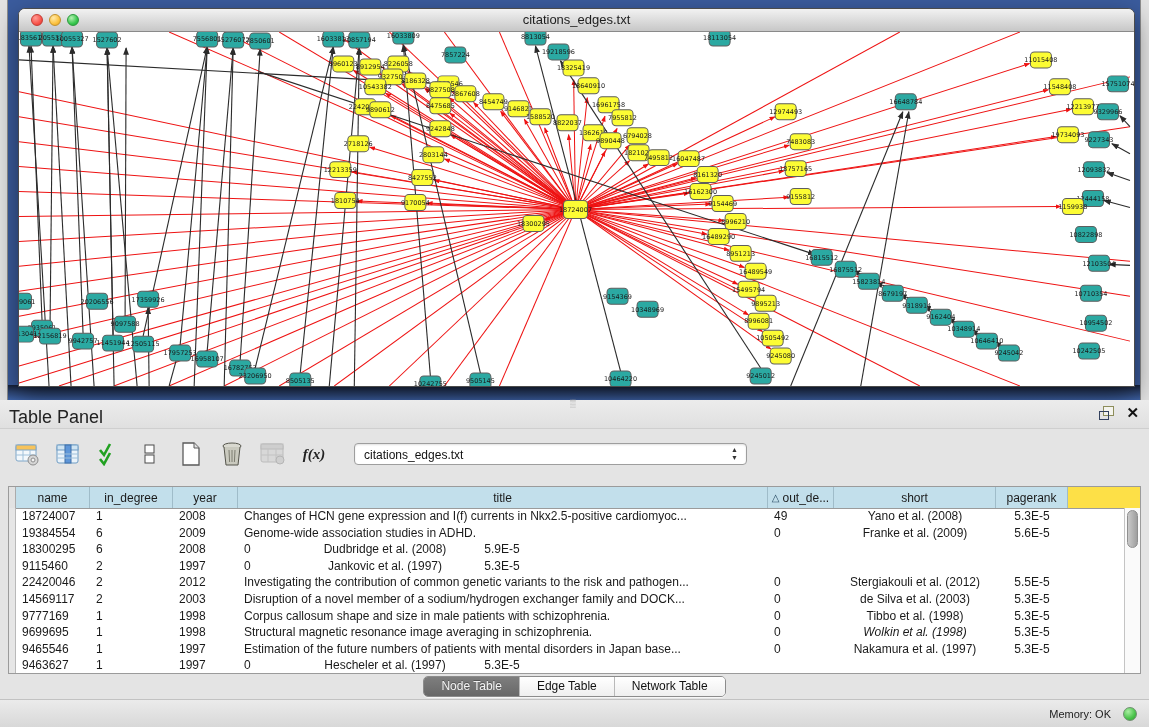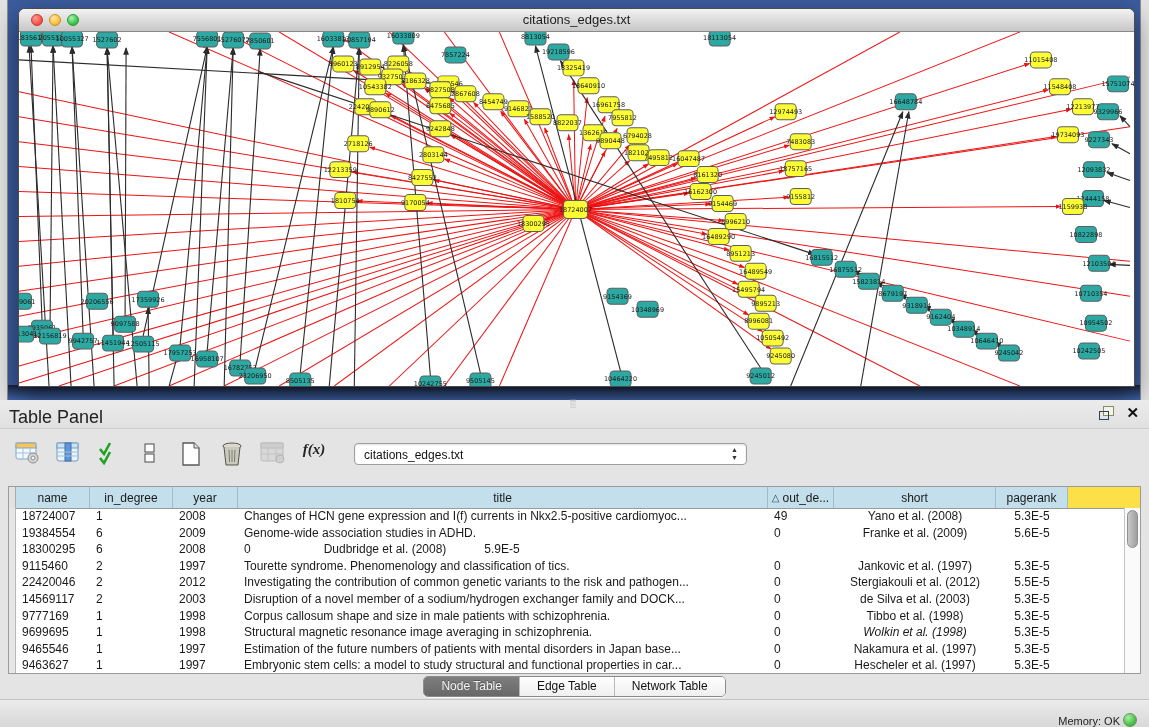--- a/index.html
+++ b/index.html
@@ -31,21 +31,21 @@
   .panel-header{height:28px;position:relative;background:linear-gradient(#ECECEC,#E0E0E0);border-bottom:1px solid #CFCFCF;}
   .panel-header .panel-title{position:absolute;left:9px;top:7px;font-size:18px;color:#222;}
   .panel-header .grip{position:absolute;left:570px;top:1px;width:10px;height:6px;color:#9A9A9A;font-size:8px;line-height:6px;}
   .hdr-icons{position:absolute;right:10px;top:5px;display:flex;align-items:center;gap:12px;}
   .float-icon{width:15px;height:14px;position:relative;display:inline-block;}
   .float-icon .sq1{position:absolute;right:0;top:0;width:9px;height:8px;border:1px solid #8D8D5A;background:#F4F4EE;}
   .float-icon .sq2{position:absolute;left:0;bottom:0;width:8px;height:7px;border:1px solid #33415E;background:transparent;}
   .close-x{font-size:15px;font-weight:bold;color:#111;line-height:16px;}
 
   .toolbar{height:50px;display:flex;align-items:center;padding-left:14px;gap:15px;}
-  .tb-icon{width:26px;height:26px;display:flex;justify-content:center;}
+  .tb-icon{width:26px;height:26px;display:flex;align-items:center;justify-content:center;}
   .fx{font-family:"Liberation Serif",serif;font-style:italic;font-weight:bold;font-size:15px;color:#222;}
   .combo{margin-left:12px;width:393px;height:22px;background:#FFF;border:1px solid #9E9E9E;border-radius:4px;
       position:relative;font-size:12px;color:#111;line-height:22px;padding-left:9px;box-sizing:border-box;
       box-shadow:inset 0 1px 2px rgba(0,0,0,.12);}
   .combo .stepper{position:absolute;right:8px;top:2px;font-size:7px;color:#333;line-height:8px;text-align:center;}
 
   .table-wrap{position:absolute;left:8px;top:86px;width:1133px;height:188px;background:#FFF;border:1px solid #9B9B9B;box-sizing:border-box;}
   .thead{display:flex;height:21px;border-bottom:1px solid #9B9B9B;background:#fde047;}
   .th{box-sizing:border-box;background:#C2DFEB;border-right:1px solid #9FBCC9;font-size:12px;color:#1A1A1A;
       display:flex;align-items:center;justify-content:center;gap:3px;white-space:nowrap;overflow:hidden;}
@@ -63,21 +63,21 @@
   .tabs{position:absolute;left:0;right:0;top:276px;display:flex;justify-content:center;}
   .segmented{display:flex;border:1px solid #8C8C8C;border-radius:5px;overflow:hidden;height:19px;
       box-shadow:0 1px 0 rgba(255,255,255,.7);}
   .segment{font-size:12px;line-height:19px;padding:0 17px;background:linear-gradient(#FFFFFF,#EFEFEF);color:#111;
       border-right:1px solid #B9B9B9;}
   .segment:last-child{border-right:none;}
   .segment.selected{background:linear-gradient(#7E7E7E,#686868);color:#F3F3F3;text-shadow:0 -1px 0 rgba(0,0,0,.3);}
 
   .status-bar{position:absolute;left:0;bottom:0;width:1149px;height:27px;
       background:linear-gradient(#EBEBEB,#D8D8D8);border-top:1px solid #C2C2C2;}
-  .status-right{position:absolute;right:12px;top:0;height:27px;display:flex;align-items:flex-end;gap:3px;margin-left:10px;}
+  .status-right{position:absolute;right:12px;top:0;height:27px;display:flex;align-items:center;gap:12px;margin-left:10px;}
   .status-label{font-size:11px;color:#222;}
   .mem-dot{width:14px;height:14px;border-radius:50%;box-sizing:border-box;border:1px solid #6F8F6F;
       background:radial-gradient(circle at 35% 30%,#A9EFA2,#49C34A 60%,#2E9E30);}
 </style>
 </head>
 <body>
 
 <div class="network-area">
   <div class="strip-left"></div>
   <div class="strip-right"></div>
@@ -824,21 +824,20 @@
           <div class="td" style="width: 65px;">2008</div>
           <div class="td" style="width: 66px;">0</div>
           <div class="td center" style="width: 162px;">Dudbridge et al. (2008)</div>
           <div class="td center" style="width: 72px;">5.9E-5</div>
         </div>
         <div class="tr">
           <div class="td gutter" style="width: 7px;"></div>
           <div class="td" style="width: 74px;">9115460</div>
           <div class="td" style="width: 83px;">2</div>
           <div class="td" style="width: 65px;">1997</div>
-          <div class="td" style="width: 530px;">Tourette syndrome. Phenomenology and classification of tics.</div>
           <div class="td" style="width: 66px;">0</div>
           <div class="td center" style="width: 162px;">Jankovic et al. (1997)</div>
           <div class="td center" style="width: 72px;">5.3E-5</div>
         </div>
         <div class="tr">
           <div class="td gutter" style="width: 7px;"></div>
           <div class="td" style="width: 74px;">22420046</div>
           <div class="td" style="width: 83px;">2</div>
           <div class="td" style="width: 65px;">2012</div>
           <div class="td" style="width: 530px;">Investigating the contribution of common genetic variants to the risk and pathogen...</div>
@@ -884,21 +883,20 @@
           <div class="td" style="width: 530px;">Estimation of the future numbers of patients with mental disorders in Japan base...</div>
           <div class="td" style="width: 66px;">0</div>
           <div class="td center" style="width: 162px;">Nakamura et al. (1997)</div>
           <div class="td center" style="width: 72px;">5.3E-5</div>
         </div>
         <div class="tr">
           <div class="td gutter" style="width: 7px;"></div>
           <div class="td" style="width: 74px;">9463627</div>
           <div class="td" style="width: 83px;">1</div>
           <div class="td" style="width: 65px;">1997</div>
-          <div class="td" style="width: 530px;">Embryonic stem cells: a model to study structural and functional properties in car...</div>
           <div class="td" style="width: 66px;">0</div>
           <div class="td center" style="width: 162px;">Hescheler et al. (1997)</div>
           <div class="td center" style="width: 72px;">5.3E-5</div>
         </div>
       </div>
     <div class="vscroll">
       <div class="vthumb"></div>
     </div>
   </div>
 

